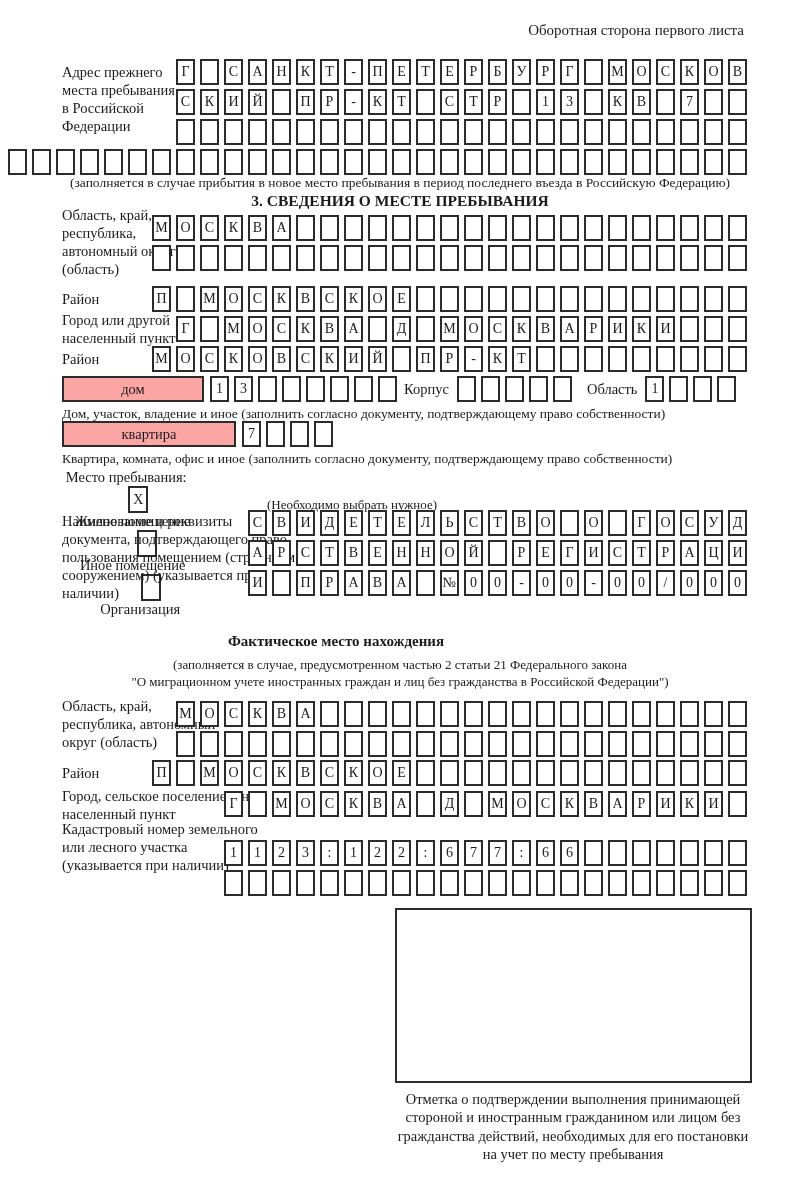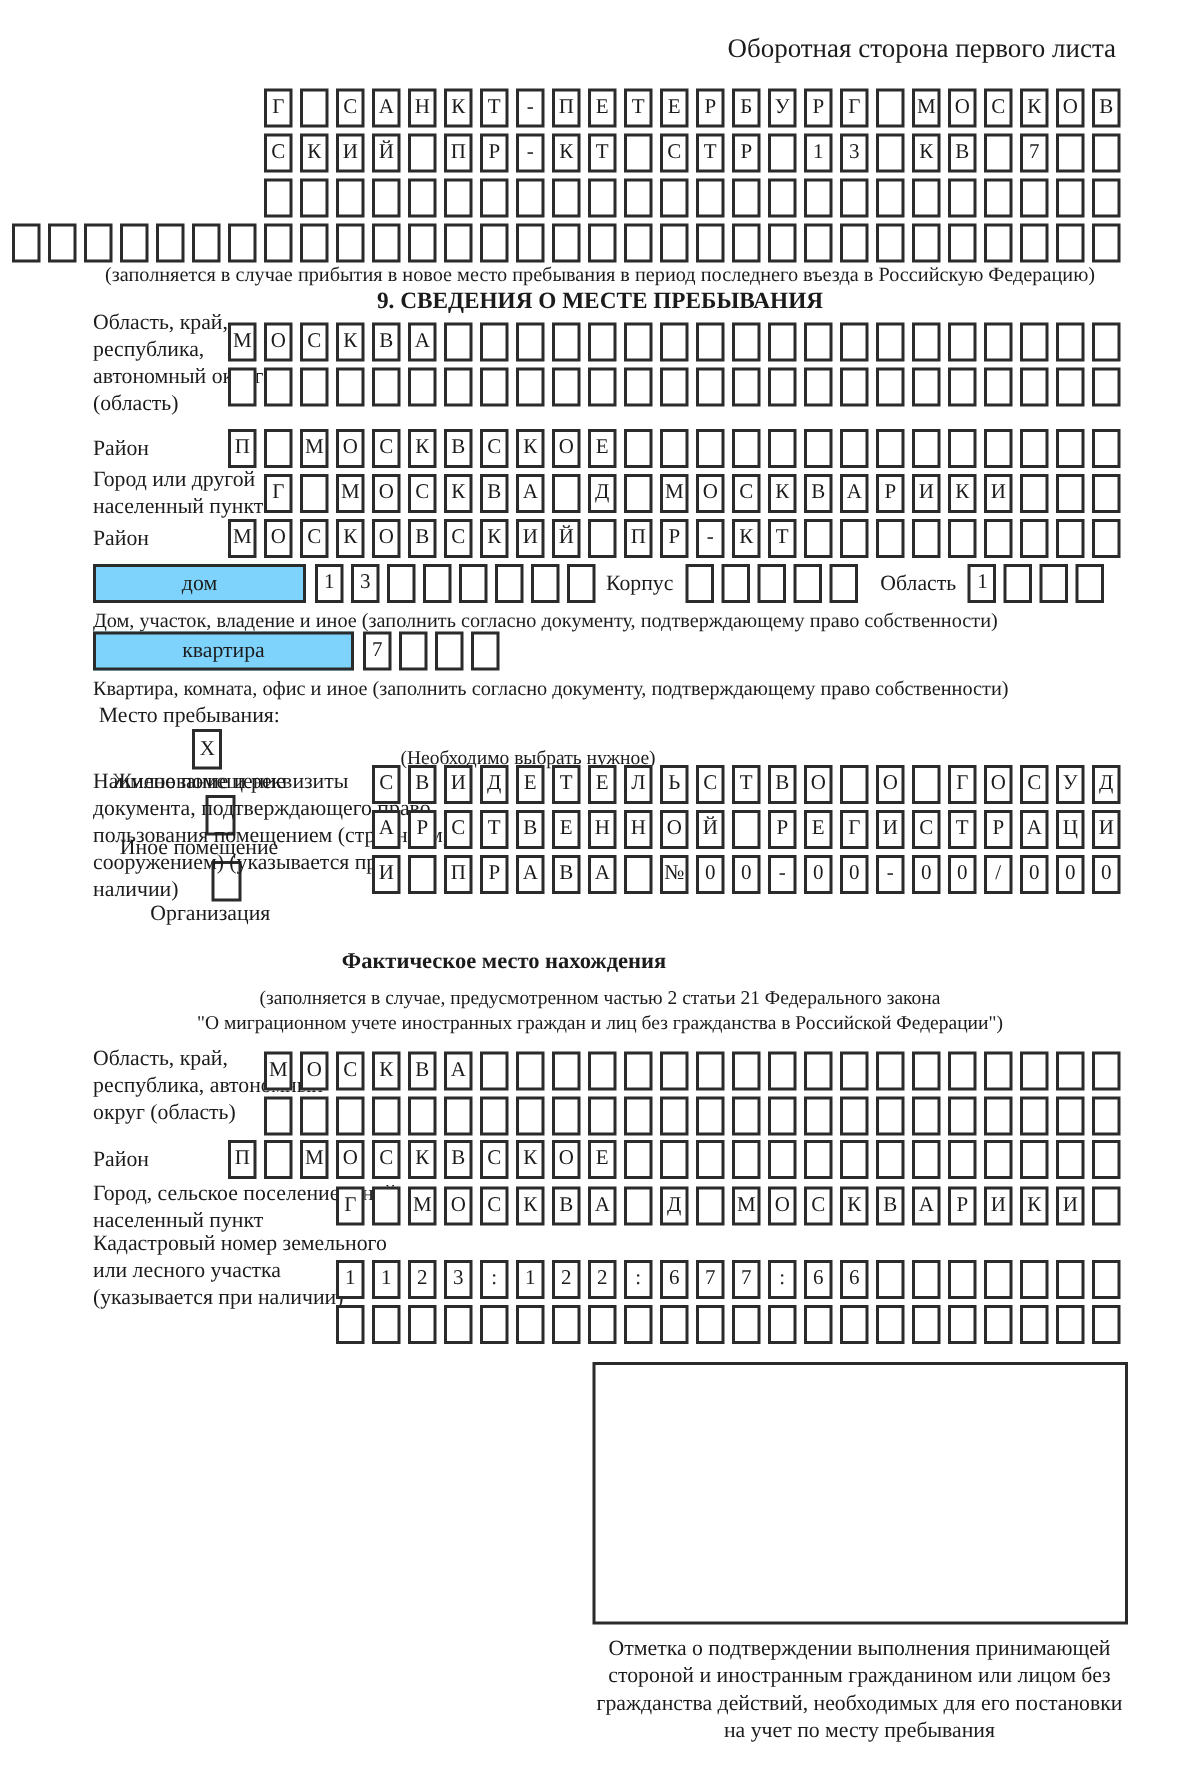--- a/index.html
+++ b/index.html
@@ -21,36 +21,37 @@
   .cell{
     box-sizing:border-box;flex:none;
     width:19px;height:26px;
     border:2px solid #2b2b2b;margin-right:5px;
     display:flex;align-items:center;justify-content:center;
     font-size:14px;background:#fff;
   }
   .cb{width:20px;height:27px;}
   .widebox{
     box-sizing:border-box;flex:none;height:26px;
-    border:2px solid #2b2b2b;background:#7dd3fc;
+    border:2px solid #2b2b2b;background:#fca5a5;
     display:flex;align-items:center;justify-content:center;
     font-size:14.5px;
   }
   .hrow{display:flex;align-items:center;}
   .inlabel{font-size:14.5px;flex:none;white-space:nowrap;}
   .stamp{box-sizing:border-box;border:2px solid #2b2b2b;background:#fff;}
   .capline{font-size:14.5px;line-height:1.26;}
 </style>
 </head>
 <body>
 
 <div class="page">
 
-  <div class="abs" style="top:22px;right:56px;font-size:18px;margin-left:29px;">Оборотная сторона первого листа</div>
-
+  <div class="abs" style="top:22px;right:56px;font-size:15px;margin-left:29px;">Оборотная сторона первого листа</div>
+
+  <div class="abs label" style="left:62px;top:64px;width:114px;">Адрес прежнего места пребывания в Российской Федерации</div>
   <div class="abs" style="left:0;top:59px;">
     <div class="cellrow" style="margin-left:176px;">
         <div class="cell">Г</div>
         <div class="cell"></div>
         <div class="cell">С</div>
         <div class="cell">А</div>
         <div class="cell">Н</div>
         <div class="cell">К</div>
         <div class="cell">Т</div>
         <div class="cell">-</div>
@@ -152,21 +153,21 @@
         <div class="cell"></div>
         <div class="cell"></div>
         <div class="cell"></div>
         <div class="cell"></div>
         <div class="cell"></div>
         <div class="cell"></div>
       </div>
   </div>
   <div class="abs note center" style="left:0;top:175px;width:800px;">(заполняется в случае прибытия в новое место пребывания в период последнего въезда в Российскую Федерацию)</div>
 
-  <div class="abs title center" style="left:0;top:192px;width:800px;">9. СВЕДЕНИЯ О МЕСТЕ ПРЕБЫВАНИЯ</div>
+  <div class="abs title center" style="left:0;top:192px;width:800px;">3. СВЕДЕНИЯ О МЕСТЕ ПРЕБЫВАНИЯ</div>
 
   <div class="abs label" style="left:62px;top:207px;width:114px;">Область, край, республика, автономный округ (область)</div>
   <div class="abs" style="left:152px;top:215px;">
     <div class="cellrow">
         <div class="cell">М</div>
         <div class="cell">О</div>
         <div class="cell">С</div>
         <div class="cell">К</div>
         <div class="cell">В</div>
         <div class="cell">А</div>

